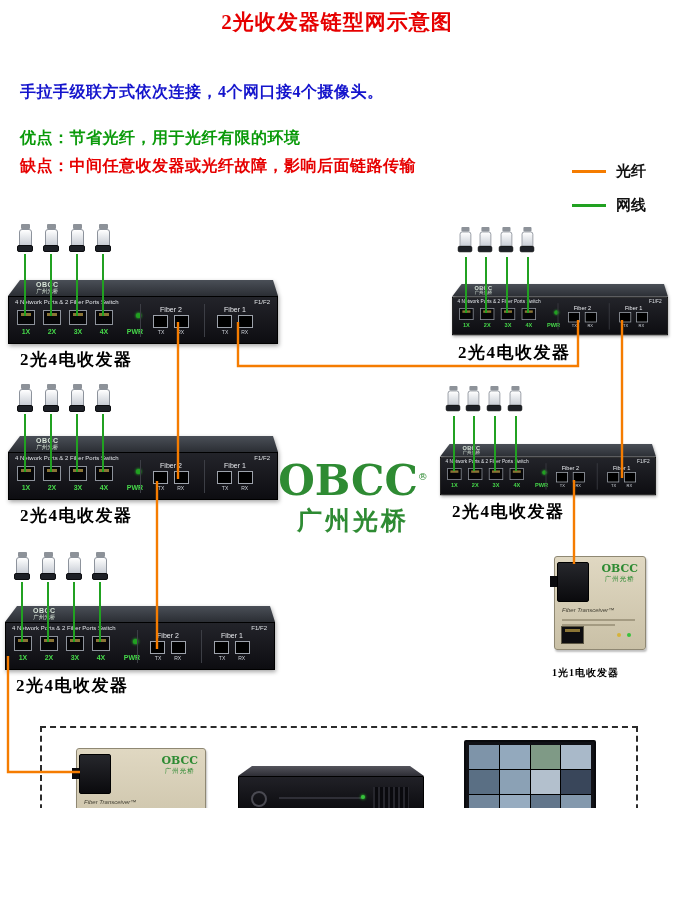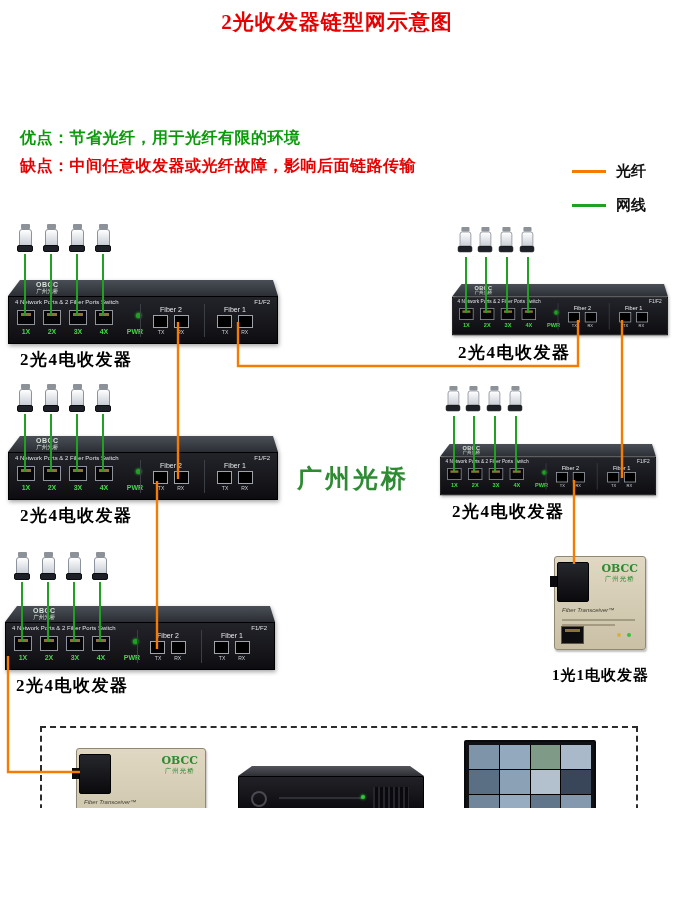--- a/index.html
+++ b/index.html
@@ -82,21 +82,21 @@
   .cv-logo-cn{display:block;font-size:6.5px;margin-top:2px;letter-spacing:1px;}
   .cv-text{position:absolute;left:7px;top:50px;font-size:6px;font-style:italic;color:#403d31;white-space:nowrap;}
   .cv-bar{position:absolute;left:7px;height:2px;background:#a49b82;}
   .cv-bar.b1{top:62px;right:10px;}
   .cv-bar.b2{top:67px;right:30px;}
   .cv-rj45{position:absolute;left:6px;bottom:5px;width:21px;height:16px;background:#0d0d10;border:1px solid #5c5744;}
   .cv-rj45 i{position:absolute;left:3px;right:3px;top:2px;height:3px;background:#8a7435;display:block;}
   .cv-led{position:absolute;width:4px;height:4px;border-radius:50%;bottom:12px;background:#37c23c;}
   .cv-led.l1{right:14px;}
   .cv-led.l2{right:24px;background:#d6b33a;}
-  .cv-label{position:absolute;font-family:"Liberation Serif",serif;font-size:15px;font-weight:bold;
+  .cv-label{position:absolute;font-family:"Liberation Serif",serif;font-size:10px;font-weight:bold;
             color:#000;letter-spacing:1px;white-space:nowrap;}
   
   .mon-box{position:absolute;left:40px;top:726px;width:598px;height:182px;border:2px dashed #2b2b2b;box-sizing:border-box;}
   .center-label{position:absolute;left:40px;width:598px;top:874px;text-align:center;
                 font-family:"Liberation Serif",serif;font-size:18px;font-weight:bold;
                 letter-spacing:3px;color:var(--pros_green,#0a9a0a);}
   
   .dvr{position:absolute;left:238px;top:766px;width:186px;}
   .dvr-top{height:10px;background:linear-gradient(#54545c,#2e2e35);
            clip-path:polygon(14px 0,calc(100% - 14px) 0,100% 100%,0 100%);}
@@ -129,20 +129,21 @@
   .wires{position:absolute;left:0;top:0;width:674px;height:919px;z-index:40;pointer-events:none;}
   .fl{stroke:var(--fiber,#f57c00);stroke-width:2.4;fill:none;}
   .el{stroke:var(--ethernet,#21a121);stroke-width:2;fill:none;}
 </style>
 </head>
 <body>
 
 <div class="canvas">
 
   <div class="page-title">2光收发器链型网示意图</div>
+  <div class="intro l2">手拉手级联方式依次连接，4个网口接4个摄像头。</div>
   <div class="intro cons">缺点：中间任意收发器或光纤故障，影响后面链路传输</div>
   <div class="intro pros">优点：节省光纤，用于光纤有限的环境</div>
 
   <span class="legend-line fiber"></span>
   <span class="legend-label fiber">光纤</span>
   <span class="legend-line eth"></span>
   <span class="legend-label eth">网线</span>
 
   <svg class="wires" viewBox="0 0 674 919">
     <g>
@@ -619,20 +620,23 @@
   </div>
 </div>
 
   <span class="sw-label" style="left:20px;top:348px">2光4电收发器</span>
   <span class="sw-label" style="left:458px;top:341px">2光4电收发器</span>
   <span class="sw-label" style="left:20px;top:504px">2光4电收发器</span>
   <span class="sw-label" style="left:452px;top:500px">2光4电收发器</span>
   <span class="sw-label" style="left:16px;top:674px">2光4电收发器</span>
 
   <div class="center-logo">
+    <div class="cl-en">
+      <span>OBCC</span><sup>®</sup>
+    </div>
     <div class="cl-cn">广州光桥</div>
   </div>
 
   <div class="slot" style="left:554px;top:556px;width:92px;height:94px">
   <div class="cv-body">
     <span class="cv-module"></span>
     <div class="cv-logo">
       <span class="cv-logo-en">OBCC</span>
       <span class="cv-logo-cn">广州光桥</span>
     </div>

